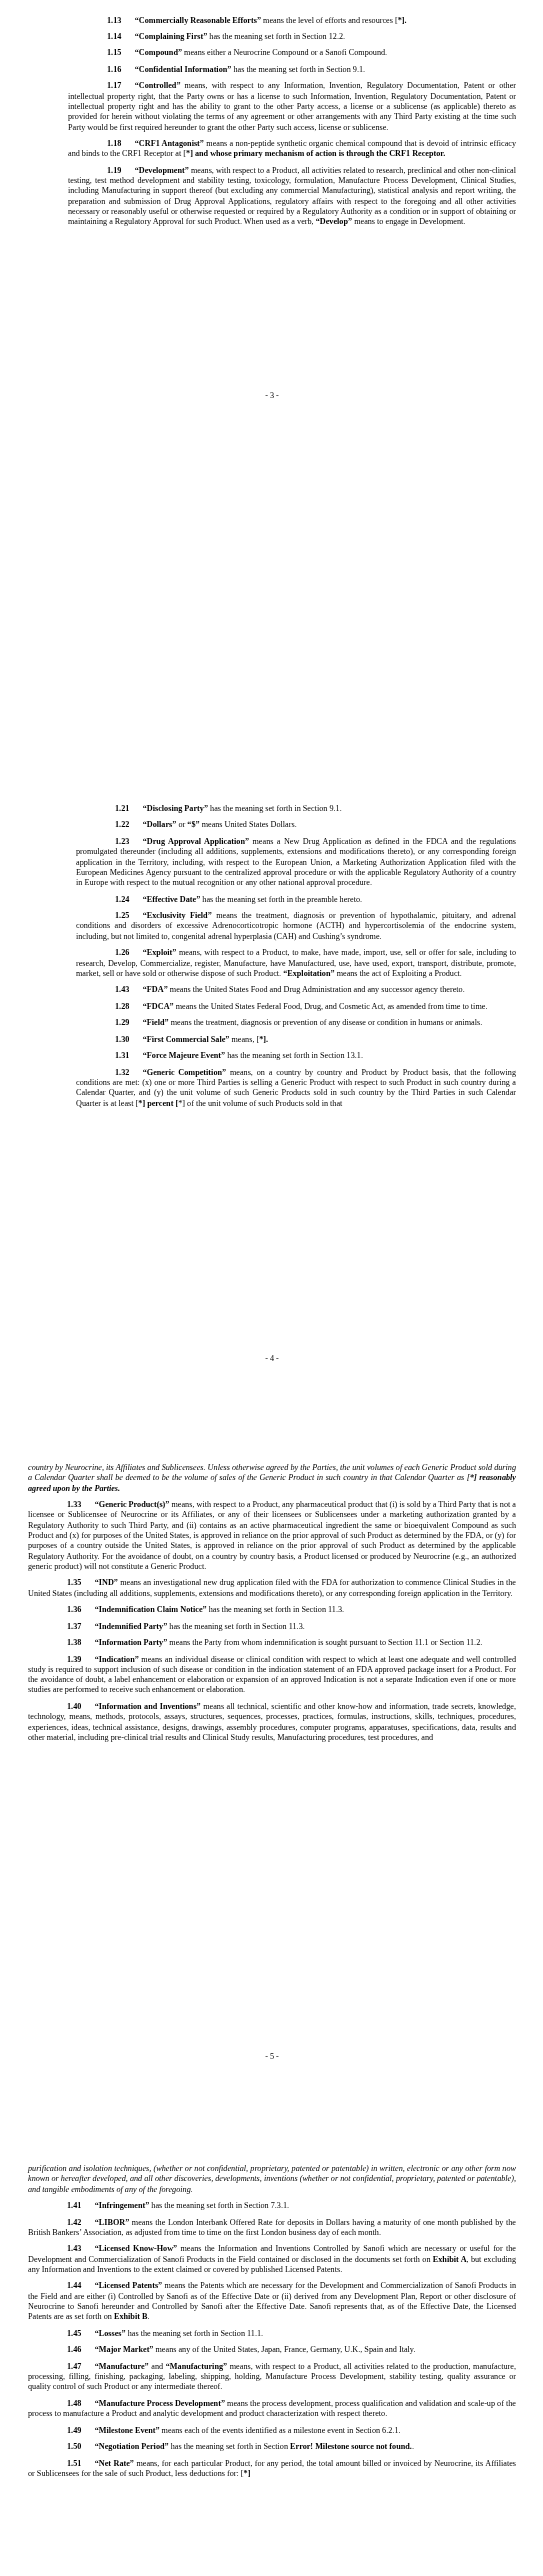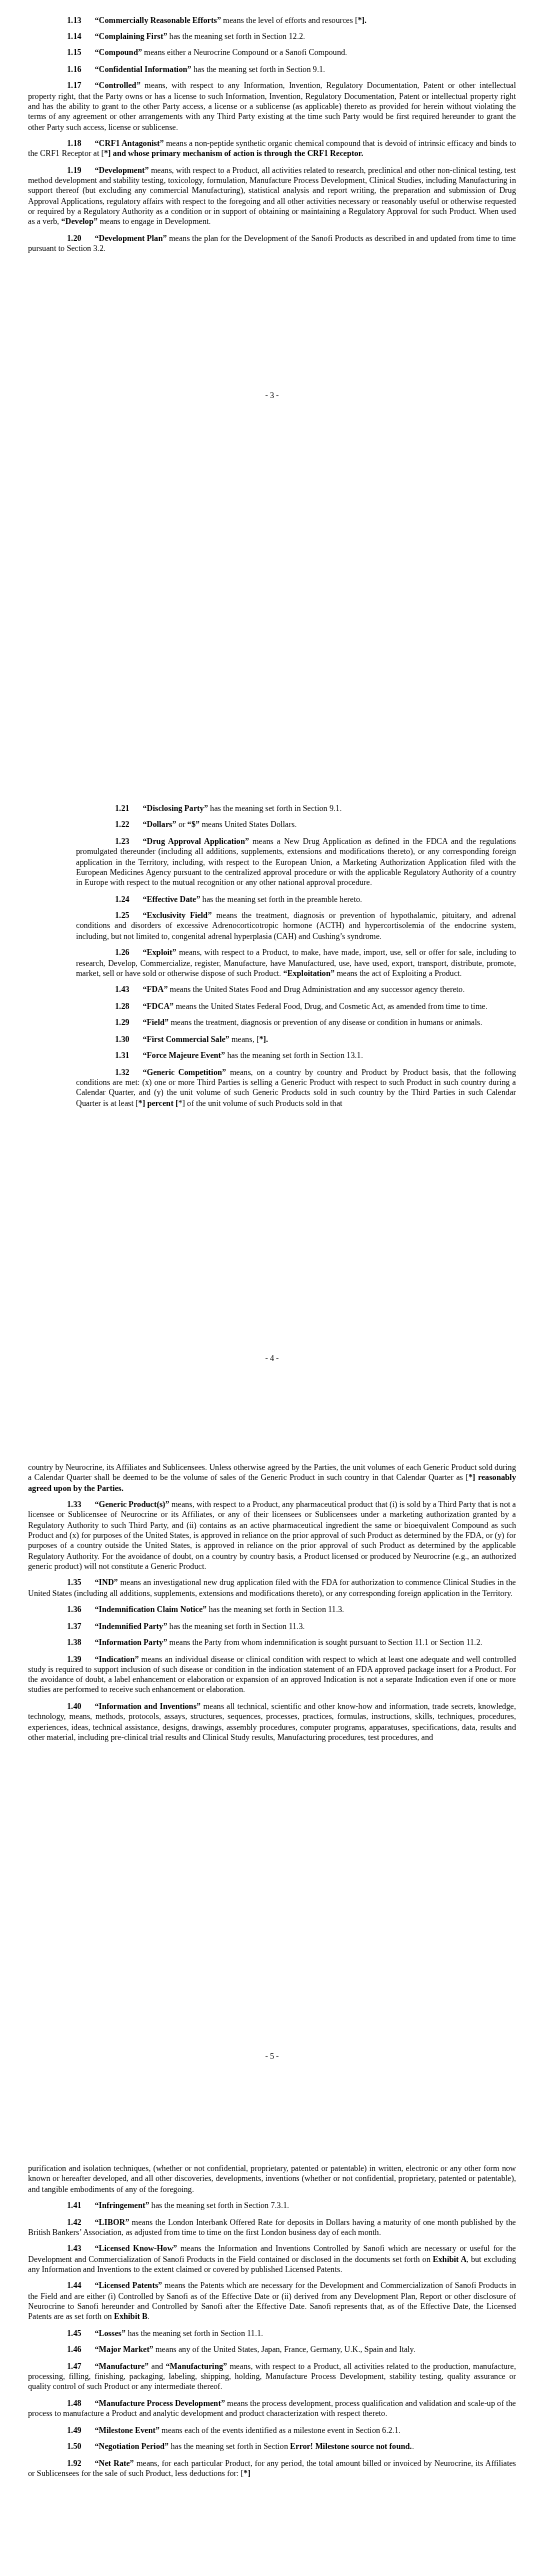--- a/index.html
+++ b/index.html
@@ -22,33 +22,34 @@
     box-sizing: border-box;
   }
   .page-1 { height: 428px; }
   .page-2 { height: 963px; }
   .page-3 { height: 701px; }
   .page-4 { height: 721px; }
   .page .content {
     padding-left: 28px;
     padding-right: 28px;
   }
-  .page-1 .content { padding-top: 15.5px; }
+  .page-1 .content { padding-top: 15.5px; margin-left: 40px; }
   .page-2 .content { padding-top: 376px; margin-left: 48px; }
   .page-3 .content { padding-top: 72px; }
   .page-4 .content { padding-top: 72px; }
   p.para {
     margin: 0 0 6.2px 0;
     font-size: 8.2px;
     line-height: 10.3px;
     text-align: justify;
     text-indent: 39px;
   }
   p.para.cont {
     text-indent: 0;
+    font-style: italic;
   }
   .num {
     font-weight: bold;
   }
   .tab {
     display: inline-block;
     width: 13.4px;
   }
   .footer {
     position: absolute;
@@ -67,21 +68,20 @@
 <main class="doc">
     <section class="page page-1">
       <div class="content">
         <p class="para"><b class="num">1.13</b><span class="tab"></span><b>“Commercially Reasonable Efforts”</b> means the level of efforts and resources [<b>*].</b></p>
         <p class="para"><b class="num">1.14</b><span class="tab"></span><b>“Complaining First”</b> has the meaning set forth in Section 12.2.</p>
         <p class="para"><b class="num">1.15</b><span class="tab"></span><b>“Compound”</b> means either a Neurocrine Compound or a Sanofi Compound.</p>
         <p class="para"><b class="num">1.16</b><span class="tab"></span><b>“Confidential Information”</b> has the meaning set forth in Section 9.1.</p>
         <p class="para"><b class="num">1.17</b><span class="tab"></span><b>“Controlled”</b> means, with respect to any Information, Invention, Regulatory Documentation, Patent or other intellectual property right, that the Party owns or has a license to such Information, Invention, Regulatory Documentation, Patent or intellectual property right and has the ability to grant to the other Party access, a license or a sublicense (as applicable) thereto as provided for herein without violating the terms of any agreement or other arrangements with any Third Party existing at the time such Party would be first required hereunder to grant the other Party such access, license or sublicense.</p>
         <p class="para"><b class="num">1.18</b><span class="tab"></span><b>“CRF1 Antagonist”</b> means a non-peptide synthetic organic chemical compound that is devoid of intrinsic efficacy and binds to the CRF1 Receptor at [<b>*] and whose primary mechanism of action is through the CRF1 Receptor.</b></p>
         <p class="para"><b class="num">1.19</b><span class="tab"></span><b>“Development”</b> means, with respect to a Product, all activities related to research, preclinical and other non-clinical testing, test method development and stability testing, toxicology, formulation, Manufacture Process Development, Clinical Studies, including Manufacturing in support thereof (but excluding any commercial Manufacturing), statistical analysis and report writing, the preparation and submission of Drug Approval Applications, regulatory affairs with respect to the foregoing and all other activities necessary or reasonably useful or otherwise requested or required by a Regulatory Authority as a condition or in support of obtaining or maintaining a Regulatory Approval for such Product. When used as a verb, <b>“Develop”</b> means to engage in Development.</p>
-        <p class="para"><b class="num">1.20</b><span class="tab"></span><b>“Development Plan”</b> means the plan for the Development of the Sanofi Products as described in and updated from time to time pursuant to Section 3.2.</p>
       </div>
       <div class="footer">- 3 -</div>
     </section>
     <section class="page page-2">
       <div class="content">
         <p class="para"><b class="num">1.21</b><span class="tab"></span><b>“Disclosing Party”</b> has the meaning set forth in Section 9.1.</p>
         <p class="para"><b class="num">1.22</b><span class="tab"></span><b>“Dollars”</b> or <b>“$”</b> means United States Dollars.</p>
         <p class="para"><b class="num">1.23</b><span class="tab"></span><b>“Drug Approval Application”</b> means a New Drug Application as defined in the FDCA and the regulations promulgated thereunder (including all additions, supplements, extensions and modifications thereto), or any corresponding foreign application in the Territory, including, with respect to the European Union, a Marketing Authorization Application filed with the European Medicines Agency pursuant to the centralized approval procedure or with the applicable Regulatory Authority of a country in Europe with respect to the mutual recognition or any other national approval procedure.</p>
         <p class="para"><b class="num">1.24</b><span class="tab"></span><b>“Effective Date”</b> has the meaning set forth in the preamble hereto.</p>
         <p class="para"><b class="num">1.25</b><span class="tab"></span><b>“Exclusivity Field”</b> means the treatment, diagnosis or prevention of hypothalamic, pituitary, and adrenal conditions and disorders of excessive Adrenocorticotropic hormone (ACTH) and hypercortisolemia of the endocrine system, including, but not limited to, congenital adrenal hyperplasia (CAH) and Cushing’s syndrome.</p>
@@ -114,17 +114,17 @@
         <p class="para"><b class="num">1.41</b><span class="tab"></span><b>“Infringement”</b> has the meaning set forth in Section 7.3.1.</p>
         <p class="para"><b class="num">1.42</b><span class="tab"></span><b>“LIBOR”</b> means the London Interbank Offered Rate for deposits in Dollars having a maturity of one month published by the British Bankers’ Association, as adjusted from time to time on the first London business day of each month.</p>
         <p class="para"><b class="num">1.43</b><span class="tab"></span><b>“Licensed Know-How”</b> means the Information and Inventions Controlled by Sanofi which are necessary or useful for the Development and Commercialization of Sanofi Products in the Field contained or disclosed in the documents set forth on <b>Exhibit A</b>, but excluding any Information and Inventions to the extent claimed or covered by published Licensed Patents.</p>
         <p class="para"><b class="num">1.44</b><span class="tab"></span><b>“Licensed Patents”</b> means the Patents which are necessary for the Development and Commercialization of Sanofi Products in the Field and are either (i) Controlled by Sanofi as of the Effective Date or (ii) derived from any Development Plan, Report or other disclosure of Neurocrine to Sanofi hereunder and Controlled by Sanofi after the Effective Date. Sanofi represents that, as of the Effective Date, the Licensed Patents are as set forth on <b>Exhibit B</b>.</p>
         <p class="para"><b class="num">1.45</b><span class="tab"></span><b>“Losses”</b> has the meaning set forth in Section 11.1.</p>
         <p class="para"><b class="num">1.46</b><span class="tab"></span><b>“Major Market”</b> means any of the United States, Japan, France, Germany, U.K., Spain and Italy.</p>
         <p class="para"><b class="num">1.47</b><span class="tab"></span><b>“Manufacture”</b> and <b>“Manufacturing”</b> means, with respect to a Product, all activities related to the production, manufacture, processing, filling, finishing, packaging, labeling, shipping, holding, Manufacture Process Development, stability testing, quality assurance or quality control of such Product or any intermediate thereof.</p>
         <p class="para"><b class="num">1.48</b><span class="tab"></span><b>“Manufacture Process Development”</b> means the process development, process qualification and validation and scale-up of the process to manufacture a Product and analytic development and product characterization with respect thereto.</p>
         <p class="para"><b class="num">1.49</b><span class="tab"></span><b>“Milestone Event”</b> means each of the events identified as a milestone event in Section 6.2.1.</p>
         <p class="para"><b class="num">1.50</b><span class="tab"></span><b>“Negotiation Period”</b> has the meaning set forth in Section <b>Error! Milestone source not found.</b>.</p>
-        <p class="para"><b class="num">1.92</b><span class="tab"></span><b>“Net Rate”</b> means, for each particular Product, for any period, the total amount billed or invoiced by Neurocrine, its Affiliates or Sublicensees for the sale of such Product, less deductions for: [<b>*]</b></p>
+        <p class="para"><b class="num">1.51</b><span class="tab"></span><b>“Net Rate”</b> means, for each particular Product, for any period, the total amount billed or invoiced by Neurocrine, its Affiliates or Sublicensees for the sale of such Product, less deductions for: [<b>*]</b></p>
       </div>
     </section>
   </main>
 
 
 </body></html>

